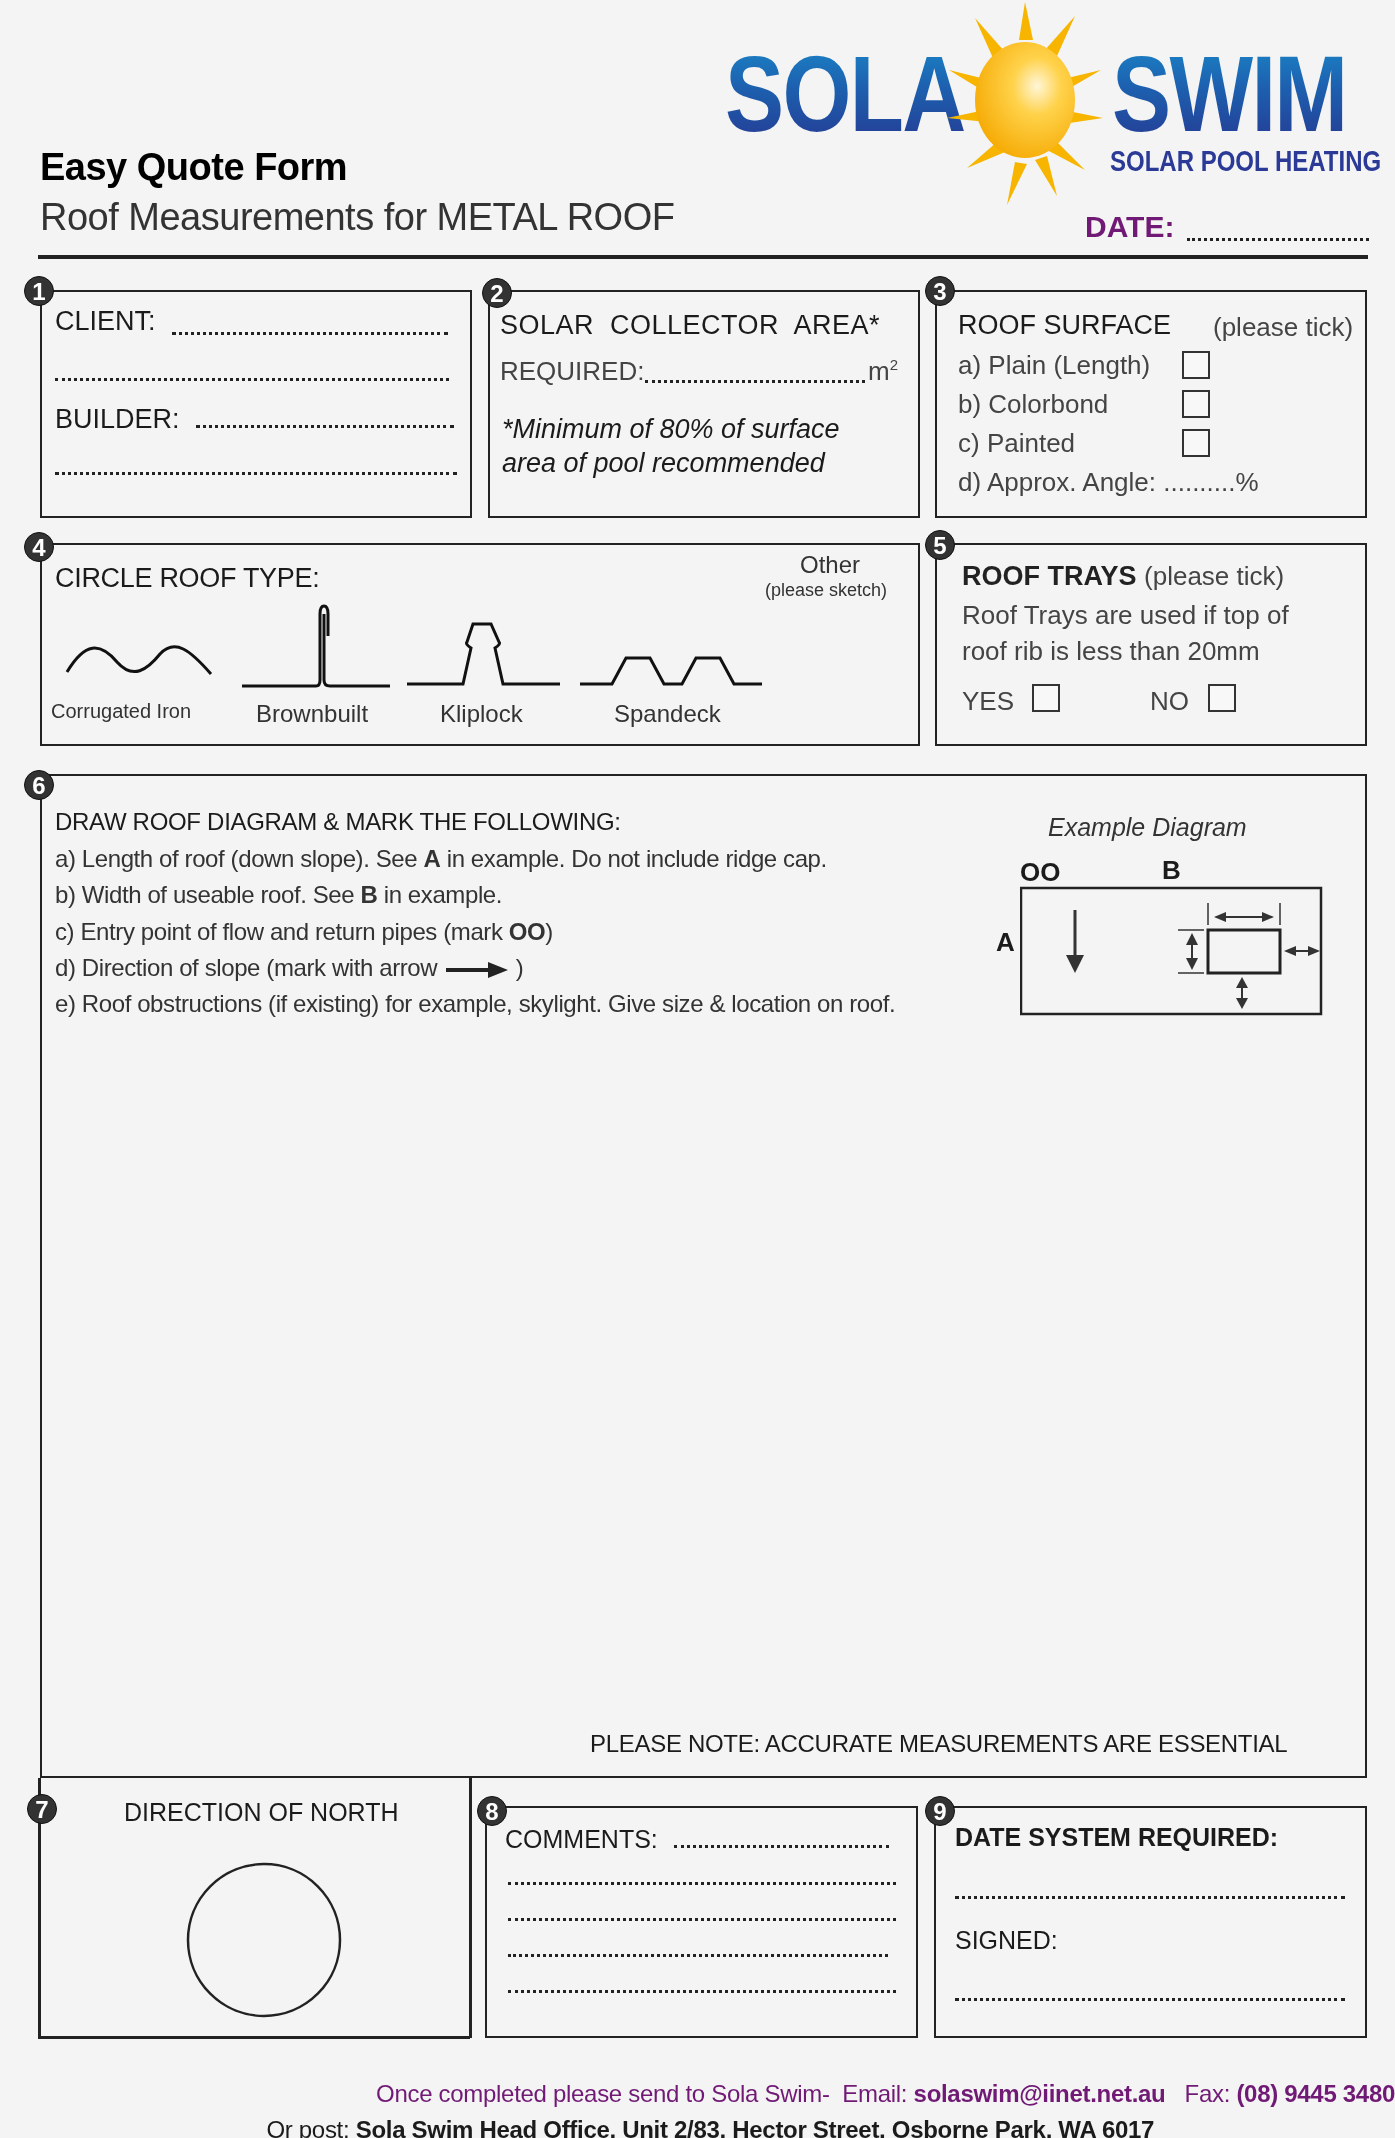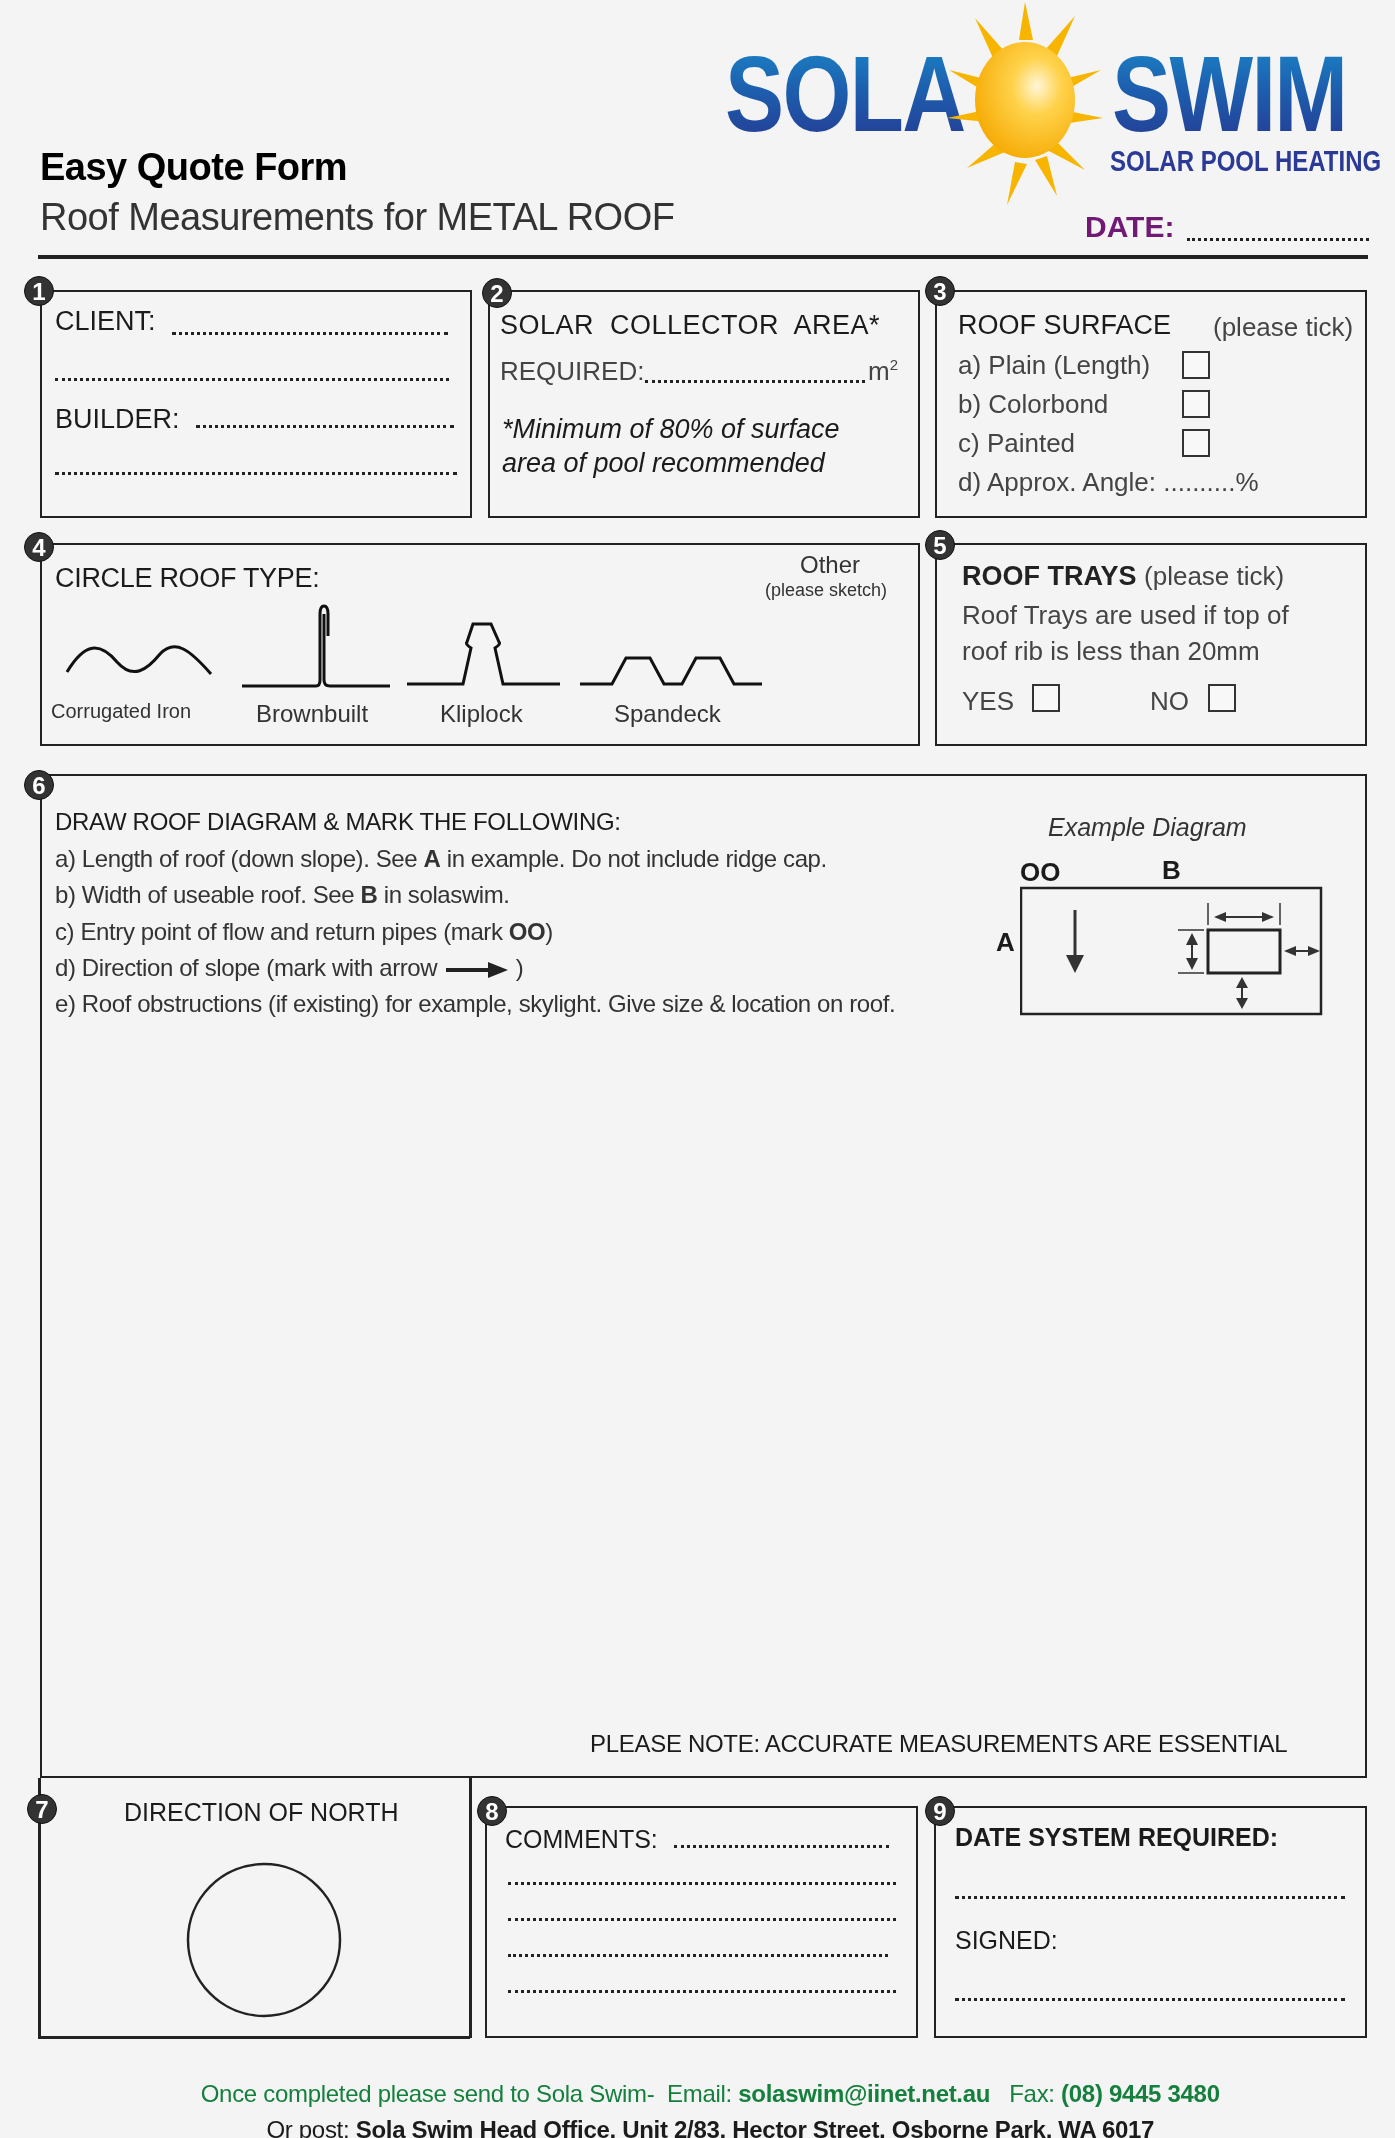--- a/index.html
+++ b/index.html
@@ -166,21 +166,21 @@
 <div>
   <div class="box" style="left:40px; top:774px; width:1327px; height:1004px;"></div>
   <div class="num" style="left:24px; top:770px;">6</div>
   <div class="lbl" style="left:55px; top:808px; font-size:24px; letter-spacing:-0.3px;">DRAW ROOF DIAGRAM &amp; MARK THE FOLLOWING:</div>
 
   <div>
     <div class="lbl" style="left:55px; top:845px; font-size:24px; color:#333; letter-spacing:-0.4px;">
       <span>a) Length of roof (down slope). See </span><b>A</b><span> in example. Do not include ridge cap.</span>
     </div>
     <div class="lbl" style="left:55px; top:881px; font-size:24px; color:#333; letter-spacing:-0.4px;">
-      <span>b) Width of useable roof. See </span><b>B</b><span> in solaswim.</span>
+      <span>b) Width of useable roof. See </span><b>B</b><span> in example.</span>
     </div>
     <div class="lbl" style="left:55px; top:918px; font-size:24px; color:#333; letter-spacing:-0.4px;">
       <span>c) Entry point of flow and return pipes (mark </span><b>OO</b><span>)</span>
     </div>
     <div class="lbl" style="left:55px; top:954px; font-size:24px; color:#333; letter-spacing:-0.4px;">
       <span>d) Direction of slope (mark with arrow </span><svg width="66" height="20" viewBox="0 0 66 20" style="vertical-align:middle;">
           <path d="M2 10 L46 10" stroke="#222" stroke-width="4"></path>
           <path d="M44 2 L64 10 L44 18 Z" fill="#222"></path>
         </svg><span> )</span>
     </div>
@@ -248,19 +248,19 @@
 <div>
   <div class="box" style="left:934px; top:1806px; width:433px; height:232px;"></div>
   <div class="num" style="left:925px; top:1796px;">9</div>
   <div class="lbl" style="left:955px; top:1823px; font-size:25px;font-weight:bold;">DATE SYSTEM REQUIRED:</div>
   <div class="dots" style="left:955px; top:1896px; width:390px;"></div>
   <div class="lbl" style="left:955px; top:1926px; font-size:25px;">SIGNED:</div>
   <div class="dots" style="left:955px; top:1998px; width:390px;"></div>
 </div>
 
 <div>
-  <div class="abs" style="left:0; top:2052px; width:1395px; text-align:center; font-size:24px; color:#15803d; letter-spacing:-0.3px; white-space:pre;">
+  <div class="abs" style="left:0; top:2052px; width:1395px; text-align:right; font-size:24px; color:#701a75; letter-spacing:-0.3px; white-space:pre;">
     <span>Once completed please send to Sola Swim-  </span><span>Email: </span><b>solaswim@iinet.net.au</b><span>   Fax: </span><b>(08) 9445 3480</b>
   </div>
   <div class="abs" style="left:0; top:2088px; width:1395px; text-align:center; font-size:24px; color:#1b1b1b; letter-spacing:-0.3px; white-space:pre;">
     <span>Or post: </span><b>Sola Swim Head Office, Unit 2/83, Hector Street, Osborne Park, WA 6017</b>
   </div>
 </div>
 
 </body></html>

